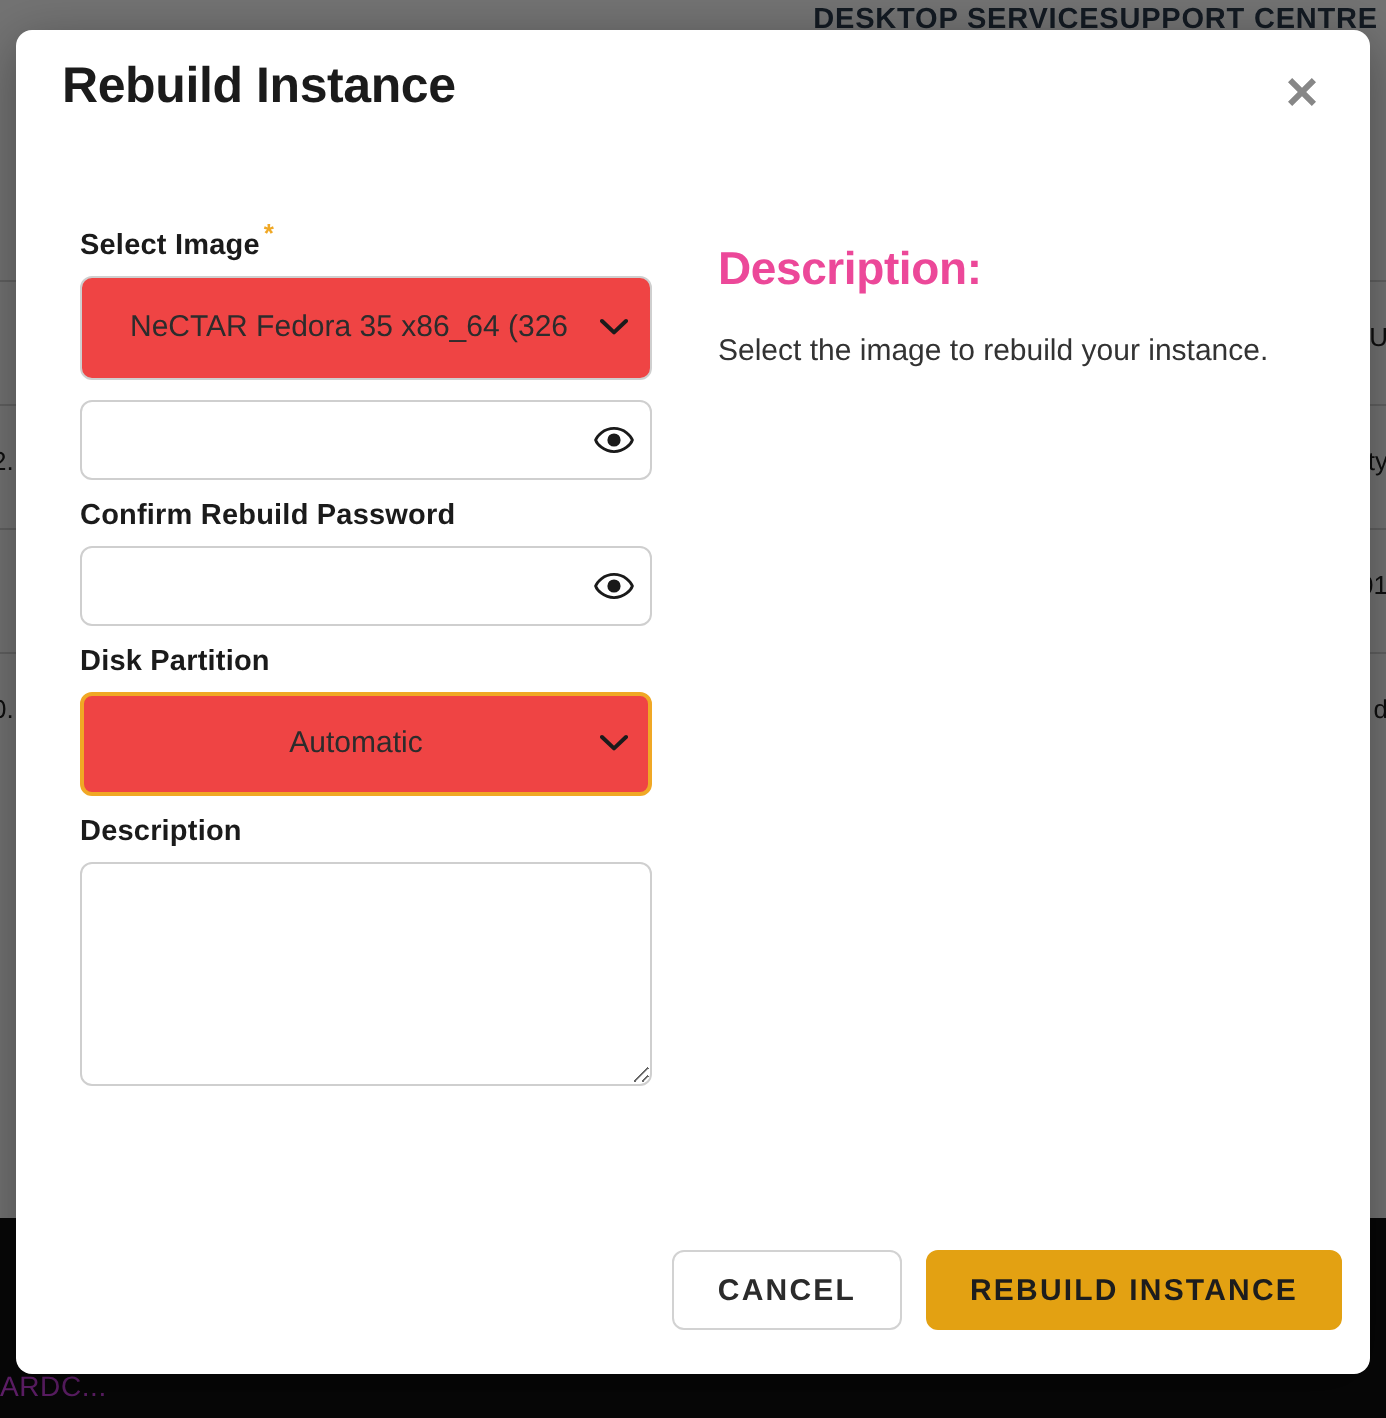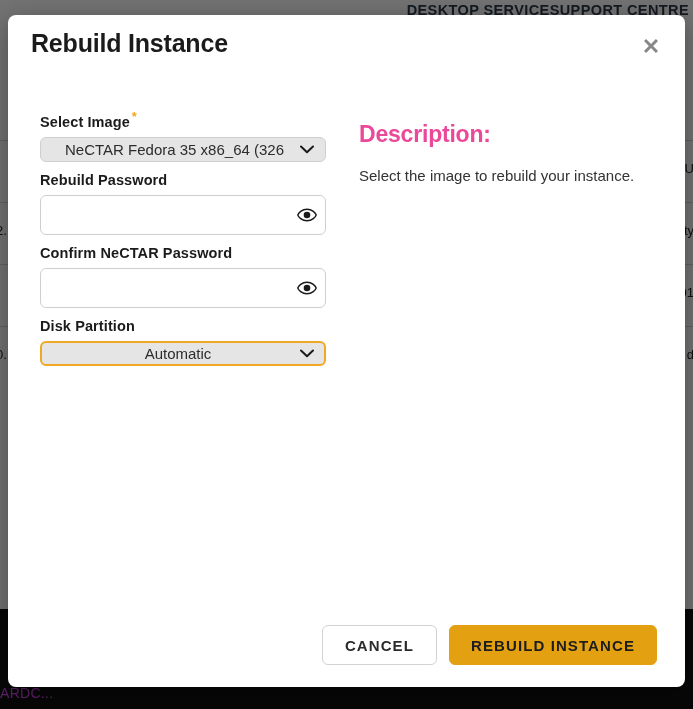--- a/index.html
+++ b/index.html
@@ -96,25 +96,25 @@
     margin-bottom: 7px; letter-spacing: .1px;
   }
   .req-star {
     color: #f0a825; font-size: 13px; font-weight: 700;
     vertical-align: super; margin-left: 2px;
   }
 
   .select-wrap { position: relative; width: 286px; }
   select.ui-select {
     -webkit-appearance: none; appearance: none;
-    width: 286px; height: 25px;
+    width: 286px; height: 52px;
     padding: 0 34px 0 24px;
     font-family: "Liberation Sans", sans-serif;
     font-size: 15px; color: #2c2c2c;
-    background: #e5e5e5;
+    background: #ef4444;
     border: 1px solid #cfcfcf;
     border-radius: 6px;
     outline: none;
     text-overflow: ellipsis;
     white-space: nowrap; overflow: hidden;
   }
   select.ui-select.focused {
     border: 2px solid #f0a825;
     text-align: center;
   }
@@ -160,21 +160,21 @@
     margin: 0 0 17px 0; letter-spacing: -.2px;
   }
   .desc-para {
     font-size: 15px; color: #333333;
     line-height: 1.42; margin: 0 0 17px 0;
   }
 
   .modal-footer {
     position: absolute; left: 0; right: 0; bottom: 0; height: 84px;
     display: flex; align-items: center; justify-content: flex-end;
-    gap: 12px; padding-right: 28px;
+    gap: 12px; padding-right: 14px;
   }
 
   .btn {
     font-family: "Liberation Sans", sans-serif;
     font-size: 15px; font-weight: 700;
     letter-spacing: 1.1px;
     border-radius: 6px;
     cursor: pointer;
     height: 40px;
   }
@@ -251,34 +251,33 @@
             </select>
             <span class="chev">
               <svg width="14" height="9" viewBox="0 0 14 9" aria-hidden="true">
                 <path d="M1 1.5 L7 7.2 L13 1.5" stroke="#1b1b1b" stroke-width="2" fill="none" stroke-linecap="round" stroke-linejoin="round"></path>
               </svg>
             </span>
           </div>
         </div>
 
         <div class="field">
-          <label class="field-label">Rebuild Password</label>
           <div class="input-wrap">
             <input class="ui-input" type="password" value="" placeholder="" style="">
             <button class="eye-btn">
               <svg width="20" height="14" viewBox="0 0 20 14" aria-hidden="true">
                 <path d="M10 1.2 C4.8 1.2 1.4 5.1 0.8 7 C1.4 8.9 4.8 12.8 10 12.8 C15.2 12.8 18.6 8.9 19.2 7 C18.6 5.1 15.2 1.2 10 1.2 Z" fill="none" stroke="#1a1a1a" stroke-width="1.4"></path>
                 <circle cx="10" cy="7" r="3.3" fill="#1a1a1a"></circle>
               </svg>
             </button>
           </div>
         </div>
 
         <div class="field">
-          <label class="field-label">Confirm NeCTAR Password</label>
+          <label class="field-label">Confirm Rebuild Password</label>
           <div class="input-wrap">
             <input class="ui-input" type="password" value="" placeholder="" style="">
             <button class="eye-btn">
               <svg width="20" height="14" viewBox="0 0 20 14" aria-hidden="true">
                 <path d="M10 1.2 C4.8 1.2 1.4 5.1 0.8 7 C1.4 8.9 4.8 12.8 10 12.8 C15.2 12.8 18.6 8.9 19.2 7 C18.6 5.1 15.2 1.2 10 1.2 Z" fill="none" stroke="#1a1a1a" stroke-width="1.4"></path>
                 <circle cx="10" cy="7" r="3.3" fill="#1a1a1a"></circle>
               </svg>
             </button>
           </div>
         </div>
@@ -290,20 +289,24 @@
               <option>Automatic</option>
             </select>
             <span class="chev">
               <svg width="14" height="9" viewBox="0 0 14 9" aria-hidden="true">
                 <path d="M1 1.5 L7 7.2 L13 1.5" stroke="#1b1b1b" stroke-width="2" fill="none" stroke-linecap="round" stroke-linejoin="round"></path>
               </svg>
             </span>
           </div>
         </div>
 
+        <div class="field">
+          <label class="field-label">Description</label>
+          <textarea class="ui-textarea" placeholder="" style=""></textarea>
+        </div>
       </div>
 
       <div class="desc-col">
         <h2 class="desc-heading">Description:</h2>
         <p class="desc-para">Select the image to rebuild your instance.</p>
       </div>
     </div>
 
     <div class="modal-footer">
       <button class="btn btn-cancel">CANCEL</button>

